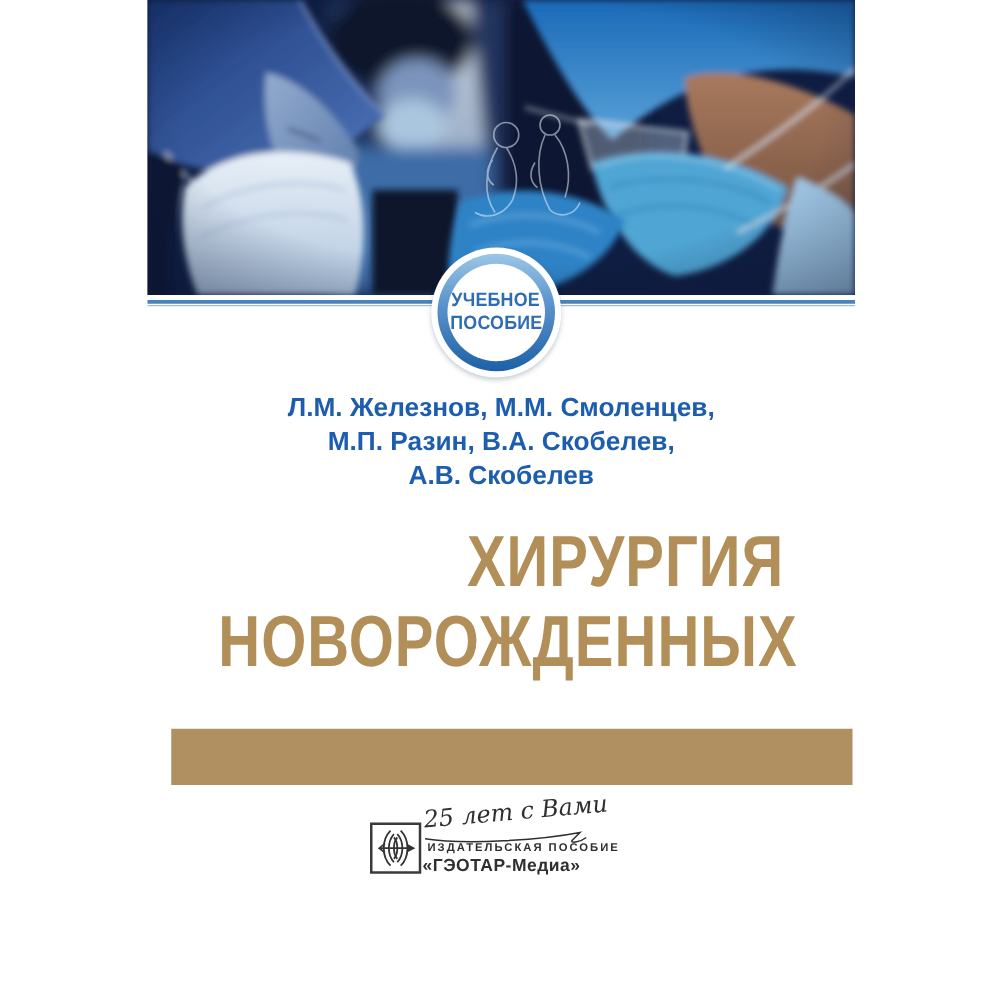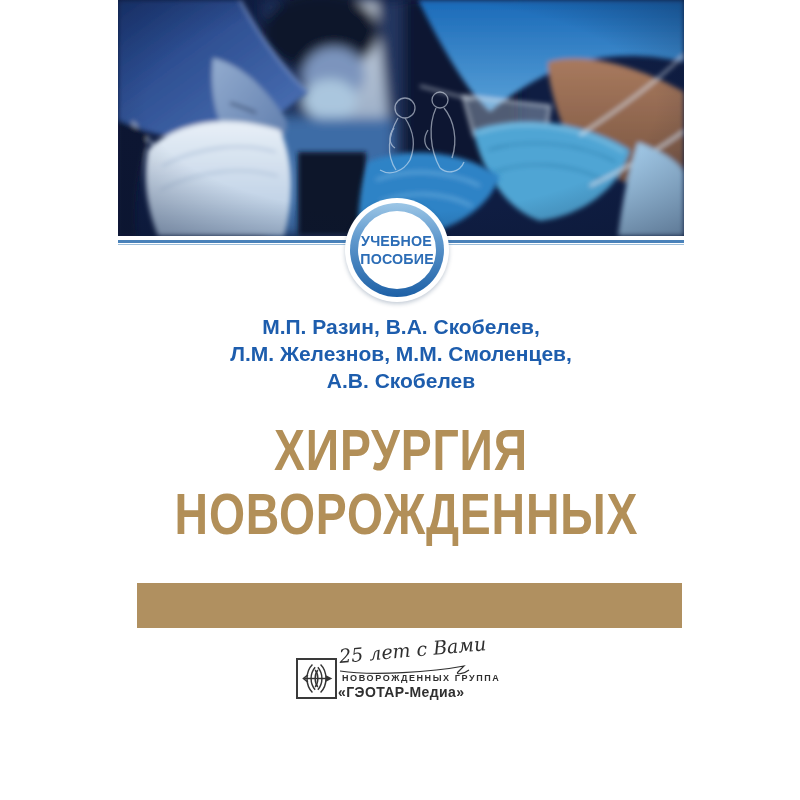--- a/index.html
+++ b/index.html
@@ -43,21 +43,21 @@
   }
 
   
   .authors{
     position:absolute;left:118px;top:313px;width:566px;text-align:center;
     color:#1d5dad;font-weight:700;font-size:21px;line-height:27px;
   }
 
   
   .title{
-    position:absolute;left:118px;top:418px;width:566px;text-align:center;
+    position:absolute;left:118px;top:418px;width:566px;text-align:right;
     color:#b28f58;font-weight:700;
   }
   .title .tline{display:block;font-size:58px;line-height:64px;transform:scaleX(.8);transform-origin:50% 50%;letter-spacing:1px;}
 
   
   .band{position:absolute;left:137px;top:583px;width:545px;height:45px;background:#b09060;}
 
   
   .publisher{position:absolute;left:290px;top:646px;width:230px;height:62px;color:#2f2f2f;}
   .emblem{
@@ -194,22 +194,22 @@
 
   <div class="badge">
     <div class="ring"></div>
     <div class="inner">
       <span>УЧЕБНОЕ</span>
       <span>ПОСОБИЕ</span>
     </div>
   </div>
 
   <div class="authors">
+    <div>Л.М. Железнов, М.М. Смоленцев,</div>
     <div>М.П. Разин, В.А. Скобелев,</div>
-    <div>Л.М. Железнов, М.М. Смоленцев,</div>
     <div>А.В. Скобелев</div>
   </div>
 
   <div class="title">
     <span class="tline">ХИРУРГИЯ</span>
     <span class="tline">НОВОРОЖДЕННЫХ</span>
   </div>
 
   <div class="band"></div>
 
@@ -226,17 +226,17 @@
           <path d="M7,20.5 L33,20.5"></path>
           <path d="M11,16.5 L6,20.5 L11,24.5"></path>
         </g>
         <polygon points="31,16.8 38,20.5 31,24.2" fill="#333333"></polygon>
       </svg>
     </div>
     <div class="script">25 лет с Вами</div>
     <svg class="flourish" viewBox="0 0 150 16">
       <path d="M2,8 C35,13 95,9 126,3 L120,9 C117,12 126,11 131,7" stroke="#2f2f2f" stroke-width="1.2" fill="none"></path>
     </svg>
-    <div class="pubgroup">НОВОРОЖДЕННЫХ ГРУППА</div>
+    <div class="pubgroup">ИЗДАТЕЛЬСКАЯ ПОСОБИЕ</div>
     <div class="pubname">«ГЭОТАР-Медиа»</div>
   </div>
 
 </div>
 
 </body></html>

